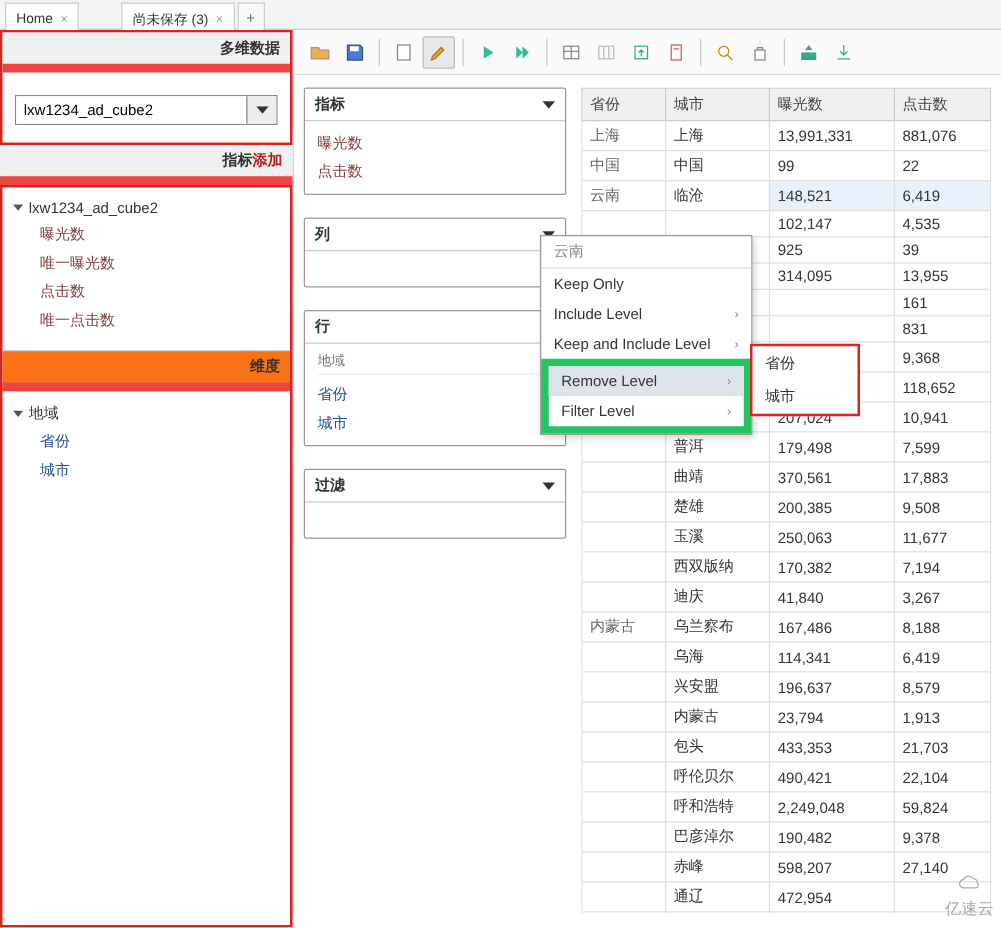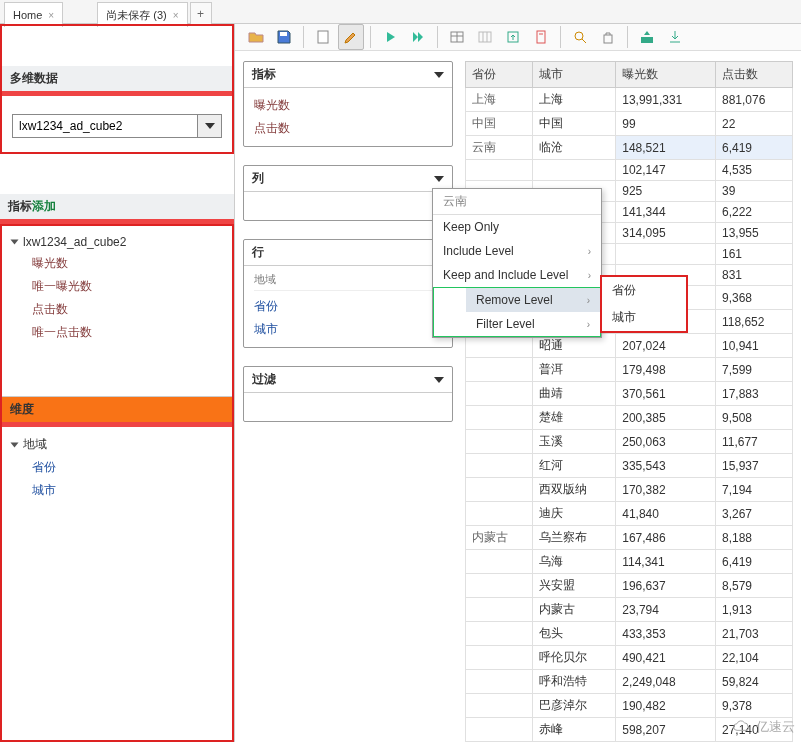--- a/index.html
+++ b/index.html
@@ -11,29 +11,29 @@
 .tab.active { background: #fff; margin-left: 32px; }
 .tab .close-x { margin-left: 6px; color: #999; cursor: pointer; font-size: 10px; }
 .tab-add { display: flex; align-items: center; justify-content: center; width: 22px; border: 1px solid #ccc; border-bottom: none; background: #f9f9f9; margin-top: 2px; height: 22px; color: #666; cursor: pointer; }
 
 
 .main { display: flex; height: calc(100% - 24px); }
 .left-panel { width: 235px; border-right: 1px solid #ccc; display: flex; flex-direction: column; }
 .right-panel { flex: 1; display: flex; flex-direction: column; }
 
 
-.section-hdr { background: #eef0f2; border-bottom: 5px solid #ef4444; padding: 4px 8px; display: flex; justify-content: flex-start; align-items: center; font-size: 12px; font-weight: bold; margin-top: 40px; }
+.section-hdr { background: #eef0f2; border-bottom: 7px solid #ef4444; padding: 4px 8px; display: flex; justify-content: flex-end; align-items: center; font-size: 12px; font-weight: bold; }
 .section-hdr .refresh { color: #2a8; cursor: pointer; }
 .combo-wrap { padding: 18px 10px 14px; }
 .combo { display: flex; border: 1px solid #888; height: 24px; }
 .combo input { flex: 1; border: none; padding: 0 6px; font-size: 12px; outline: none; }
 .combo .arrow { width: 24px; border-left: 1px solid #888; background: #eee; display: flex; align-items: center; justify-content: center; cursor: pointer; }
 .combo .arrow svg { width: 10px; height: 6px; }
 
-.link-dark { color: #15803d; cursor: pointer; }
+.link-dark { color: #b91c1c; cursor: pointer; }
 .tree { padding: 6px 4px 12px; }
 .tree-node { display: flex; align-items: center; padding: 3px 6px; cursor: pointer; }
 .tree-node.parent::before { content: ''; width: 0; height: 0; border-left: 5px solid #555; border-top: 4px solid transparent; border-bottom: 4px solid transparent; transform: rotate(90deg); margin-right: 6px; }
 .tree-child { padding-left: 26px; color: #843c3c; padding-top: 3px; padding-bottom: 3px; cursor: pointer; }
 .tree-child.blue { color: #2050a0; }
 
 
 .toolbar { height: 36px; display: flex; align-items: center; padding: 0 8px; gap: 2px; border-bottom: 1px solid #ddd; background: #fafafa; }
 .tbtn { width: 26px; height: 26px; display: flex; align-items: center; justify-content: center; border: 1px solid transparent; cursor: pointer; border-radius: 2px; }
 .tbtn.active { border-color: #bbb; background: #e8e8e8; }
@@ -60,27 +60,27 @@
 .dtable td.num { }
 .dtable td.hl { background: #e8f0fb; }
 .dtable td.prov { color: #666; vertical-align: top; }
 
 
 .ctx { position: absolute; left: 432px; top: 188px; width: 170px; background: #fff; border: 1px solid #999; box-shadow: 2px 2px 6px rgba(0,0,0,0.2); z-index: 10; font-size: 12px; }
 .ctx-title { padding: 4px 10px; color: #888; border-bottom: 1px solid #ddd; }
 .ctx-item { padding: 5px 10px; display: flex; justify-content: space-between; align-items: center; cursor: pointer; }
 .ctx-item.sel { background: #dde4ec; }
 .ctx-item .sub { color: #888; font-size: 10px; }
-.ctx-redbox { border: 1px solid #22c55e; padding-left: 32px; }
+.ctx-redbox { border: 6px solid #22c55e; }
 
 .submenu { position: absolute; left: 600px; top: 275px; width: 88px; background: #fff; border: 2px solid #d22; z-index: 11; }
 .submenu .sm-item { padding: 5px 10px; cursor: pointer; }
 
 
-.watermark { position: absolute; right: 6px; bottom: 6px; font-size: 13px; color: #aaa; display: flex; align-items: center; gap: 4px; }
+.watermark { position: absolute; right: 6px; bottom: 6px; font-size: 13px; color: #aaa; display: flex; align-items: center; gap: 4px; flex-direction: column; }
 .watermark svg { width: 20px; height: 14px; }
 
 .red-zone-left { border: 2px solid #d22; }
 </style>
 </head>
 <body>
 
 <div class="tabs">
   <div class="tab">
     <span>Home</span>
@@ -317,26 +317,20 @@
               </tr>
               <tr>
                 <td class="prov"></td>
                 <td></td>
                 <td class="num">925</td>
                 <td class="num">39</td>
               </tr>
               <tr>
                 <td class="prov"></td>
                 <td></td>
-                <td class="num">141,344</td>
-                <td class="num">6,222</td>
-              </tr>
-              <tr>
-                <td class="prov"></td>
-                <td></td>
                 <td class="num">314,095</td>
                 <td class="num">13,955</td>
               </tr>
               <tr>
                 <td class="prov"></td>
                 <td></td>
                 <td class="num"></td>
                 <td class="num">161</td>
               </tr>
               <tr>
@@ -379,26 +373,20 @@
                 <td class="prov"></td>
                 <td>楚雄</td>
                 <td class="num">200,385</td>
                 <td class="num">9,508</td>
               </tr>
               <tr>
                 <td class="prov"></td>
                 <td>玉溪</td>
                 <td class="num">250,063</td>
                 <td class="num">11,677</td>
-              </tr>
-              <tr>
-                <td class="prov"></td>
-                <td>红河</td>
-                <td class="num">335,543</td>
-                <td class="num">15,937</td>
               </tr>
               <tr>
                 <td class="prov"></td>
                 <td>西双版纳</td>
                 <td class="num">170,382</td>
                 <td class="num">7,194</td>
               </tr>
               <tr>
                 <td class="prov"></td>
                 <td>迪庆</td>

